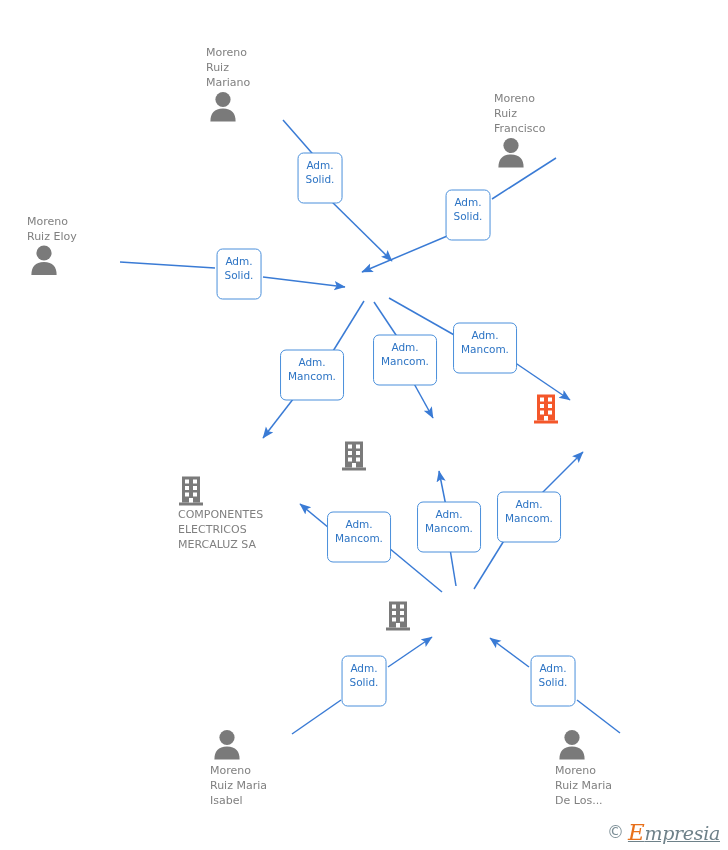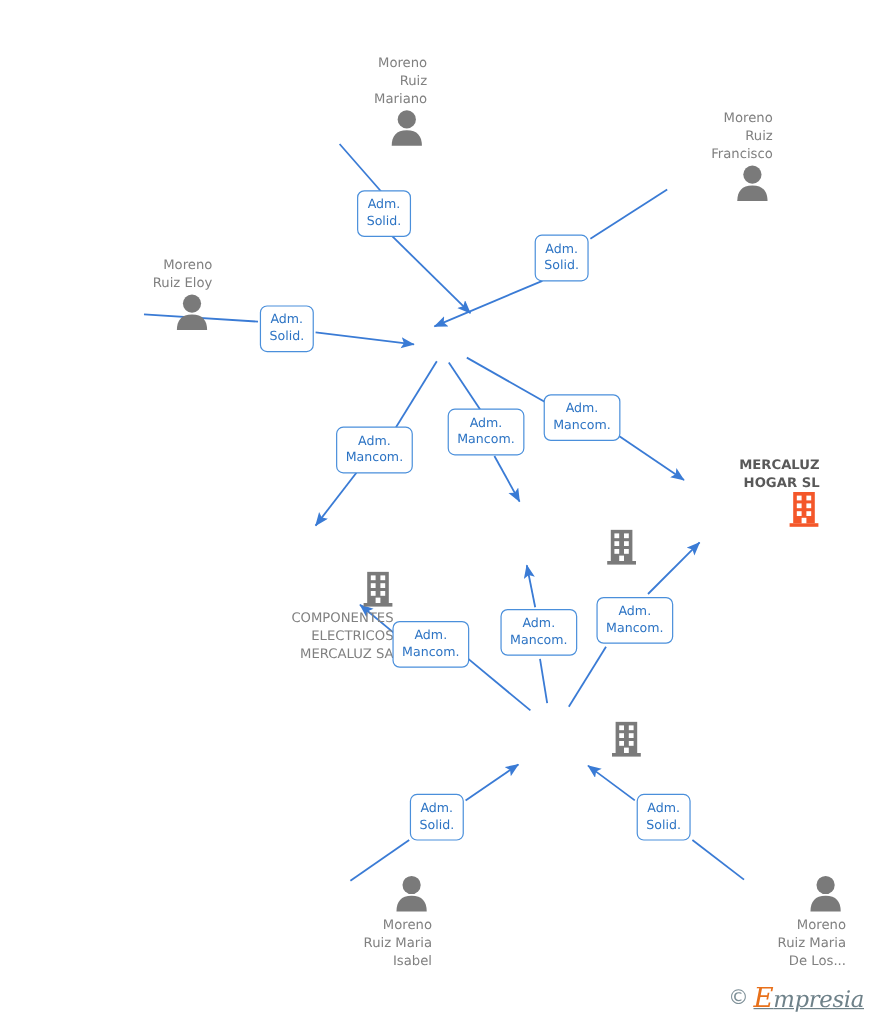--- a/index.html
+++ b/index.html
@@ -21,21 +21,21 @@
     position: absolute;
     left: 0;
     top: 0;
     width: 728px;
     height: 850px;
     pointer-events: none;
   }
   .node {
     position: absolute;
     transform: translate(-50%, -50%);
-    text-align: right;
+    text-align: left;
     width: 150px;
   }
   .node-label {
     font-size: 11px;
     line-height: 15px;
     color: #808080;
     letter-spacing: 0px;
     white-space: pre-line;
     font-family: "DejaVu Sans", sans-serif;
   }
@@ -56,21 +56,21 @@
   .edge-label {
     position: absolute;
     transform: translate(-50%, -50%);
     background: #ffffff;
     border: 1.4px solid #4a8fdb;
     border-radius: 6px;
     color: #2d74c4;
     font-size: 10.5px;
     line-height: 14px;
     text-align: center;
-    padding: 4px 7px 5px 7px;
+    padding: 4px 7px 17px 7px;
     white-space: pre-line;
     box-sizing: border-box;
     font-family: "DejaVu Sans", sans-serif;
   }
   .watermark {
     position: absolute;
     right: 8px;
     bottom: 6px;
     display: flex;
     align-items: center;
@@ -174,22 +174,20 @@
     <span class="icon-wrap">
       <svg width="34" height="32" viewBox="0 0 34 32" xmlns="http://www.w3.org/2000/svg">
         <circle cx="17" cy="9.5" r="7.6" fill="#7a7a7a"></circle>
         <path d="M17 18.5 C8.2 18.5 4.4 23.4 4.4 31.5 L29.6 31.5 C29.6 23.4 25.8 18.5 17 18.5 Z" fill="#7a7a7a"></path>
       </svg>
     </span>
   </div>
 
 
   <div class="node company-node" style="left:608px; top:409px;">
-    <div class="node-label bold">MERCALUZ
-HOGAR SL</div>
     <span class="icon-wrap">
       <svg width="26" height="30" viewBox="0 0 26 30" xmlns="http://www.w3.org/2000/svg">
         <rect x="4" y="0.5" width="18" height="26" fill="#f4572a"></rect>
         <rect x="1" y="26.5" width="24" height="3" fill="#f4572a"></rect>
         <rect x="7" y="3.5" width="4" height="4" fill="#ffffff"></rect>
         <rect x="15" y="3.5" width="4" height="4" fill="#ffffff"></rect>
         <rect x="7" y="10" width="4" height="4" fill="#ffffff"></rect>
         <rect x="15" y="10" width="4" height="4" fill="#ffffff"></rect>
         <rect x="7" y="16.5" width="4" height="4" fill="#ffffff"></rect>
         <rect x="15" y="16.5" width="4" height="4" fill="#ffffff"></rect>

